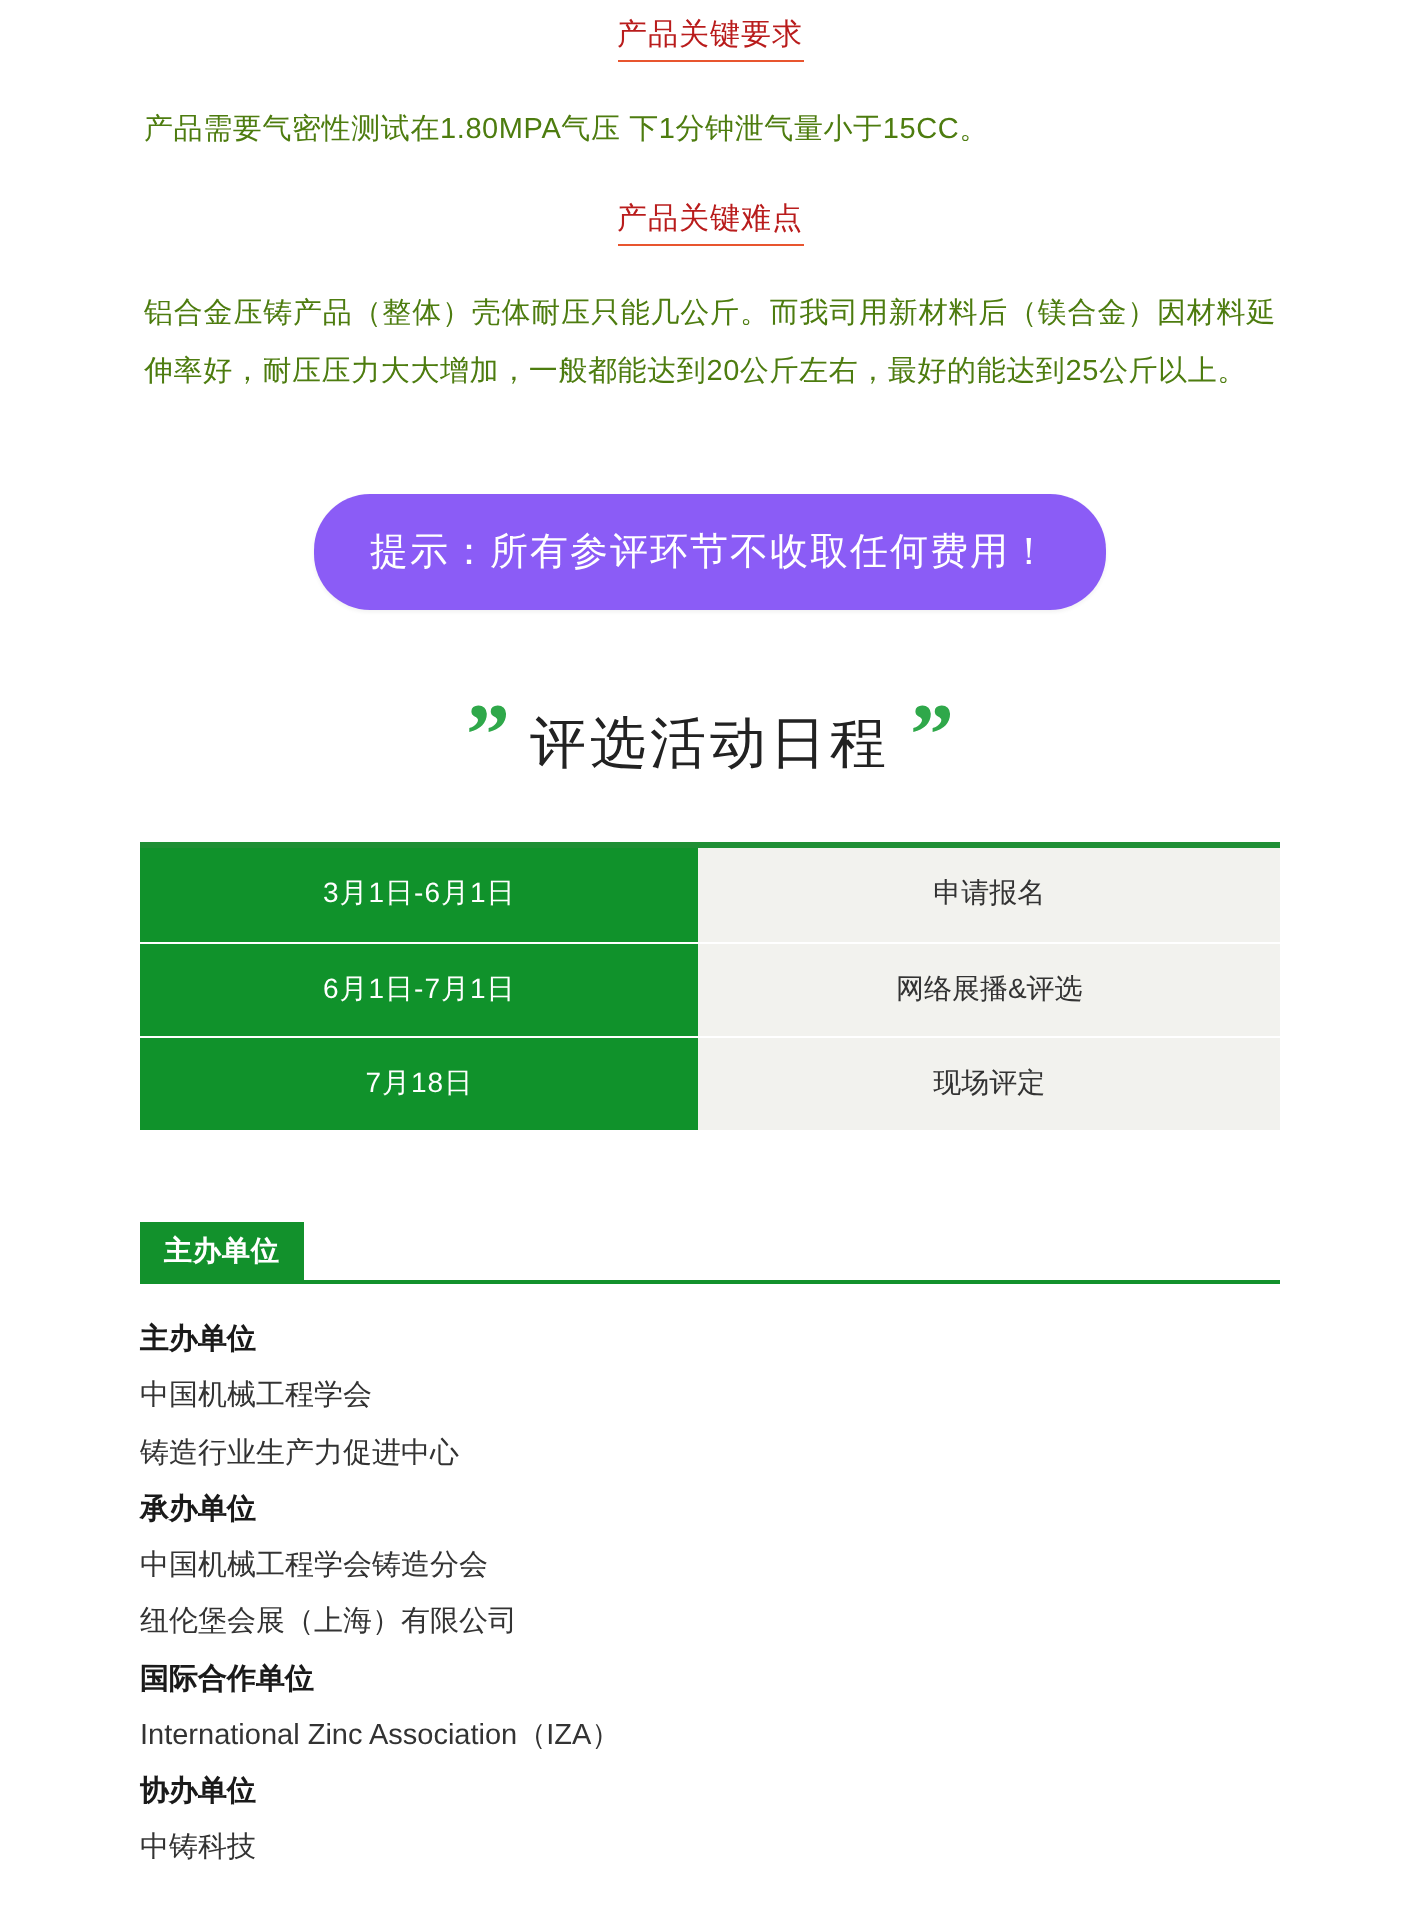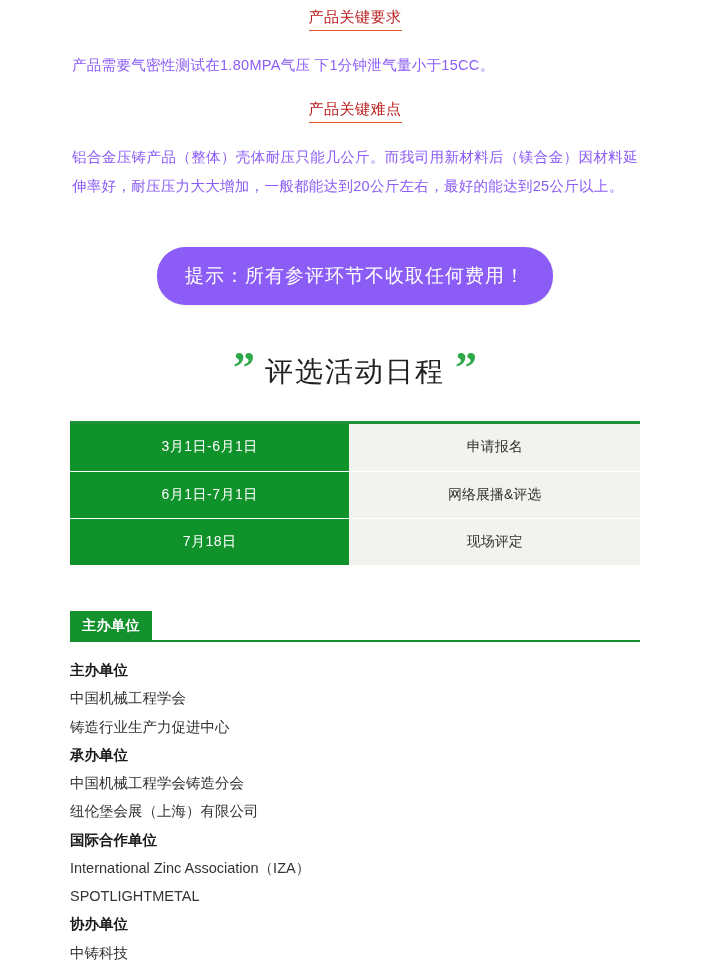--- a/index.html
+++ b/index.html
@@ -33,21 +33,21 @@
   .red-heading span.txt {
     border-bottom: 1px solid #e8552f;
     padding-bottom: 3px;
     display: inline-block;
   }
 
   .body-para {
     margin: 18px 72px 0 72px;
     font-size: 14.5px;
     line-height: 2.0;
-    color: #8b5cf6;
+    color: #4d7c0f;
     text-align: justify;
     letter-spacing: 0.3px;
   }
   .body-para.indent { text-indent: 0; }
 
   
   .pill-wrap {
     display: flex;
     justify-content: center;
     margin-top: 46px;
@@ -197,21 +197,20 @@
       <div class="lbl">主办单位</div>
       <div class="itm">中国机械工程学会</div>
       <div class="itm">铸造行业生产力促进中心</div>
 
       <div class="lbl">承办单位</div>
       <div class="itm">中国机械工程学会铸造分会</div>
       <div class="itm">纽伦堡会展（上海）有限公司</div>
 
       <div class="lbl">国际合作单位</div>
       <div class="itm">International Zinc Association（IZA）</div>
-      <div class="itm">SPOTLIGHTMETAL</div>
 
       <div class="lbl">协办单位</div>
       <div class="itm">中铸科技</div>
 
     </div>
   </div>
 
 </div>
 
 </body></html>

